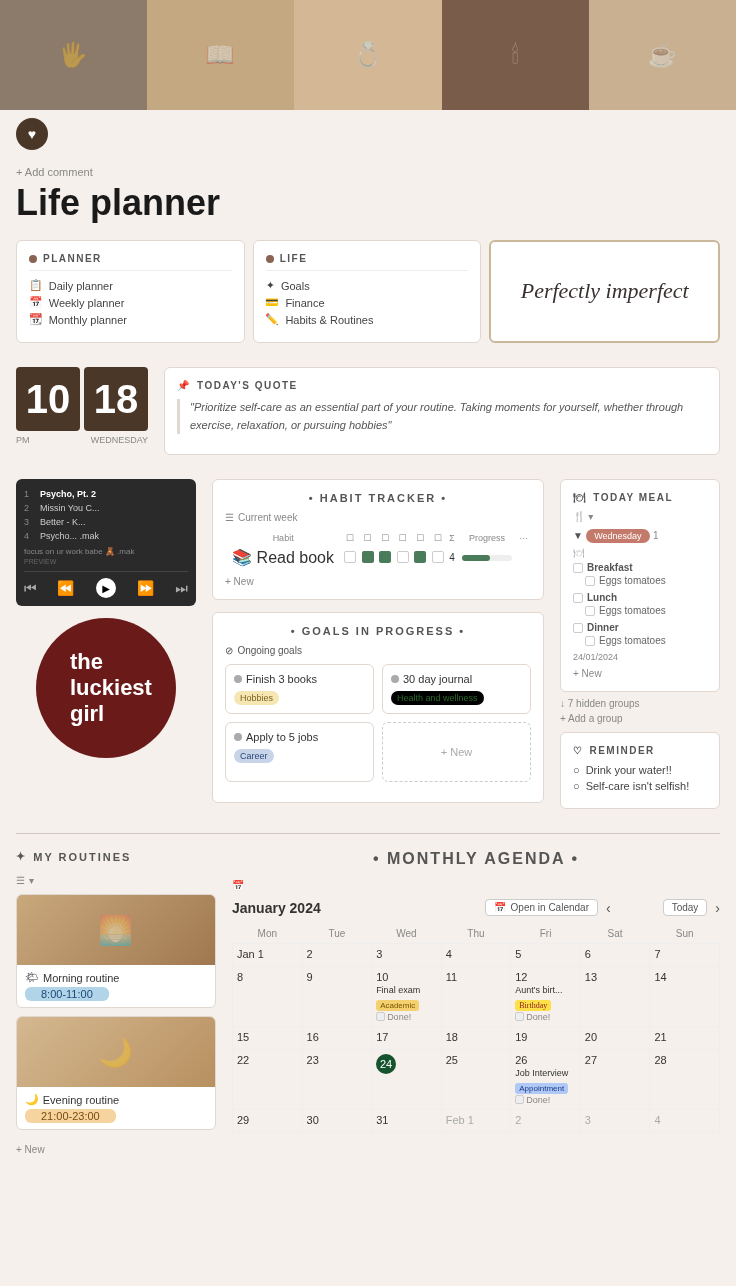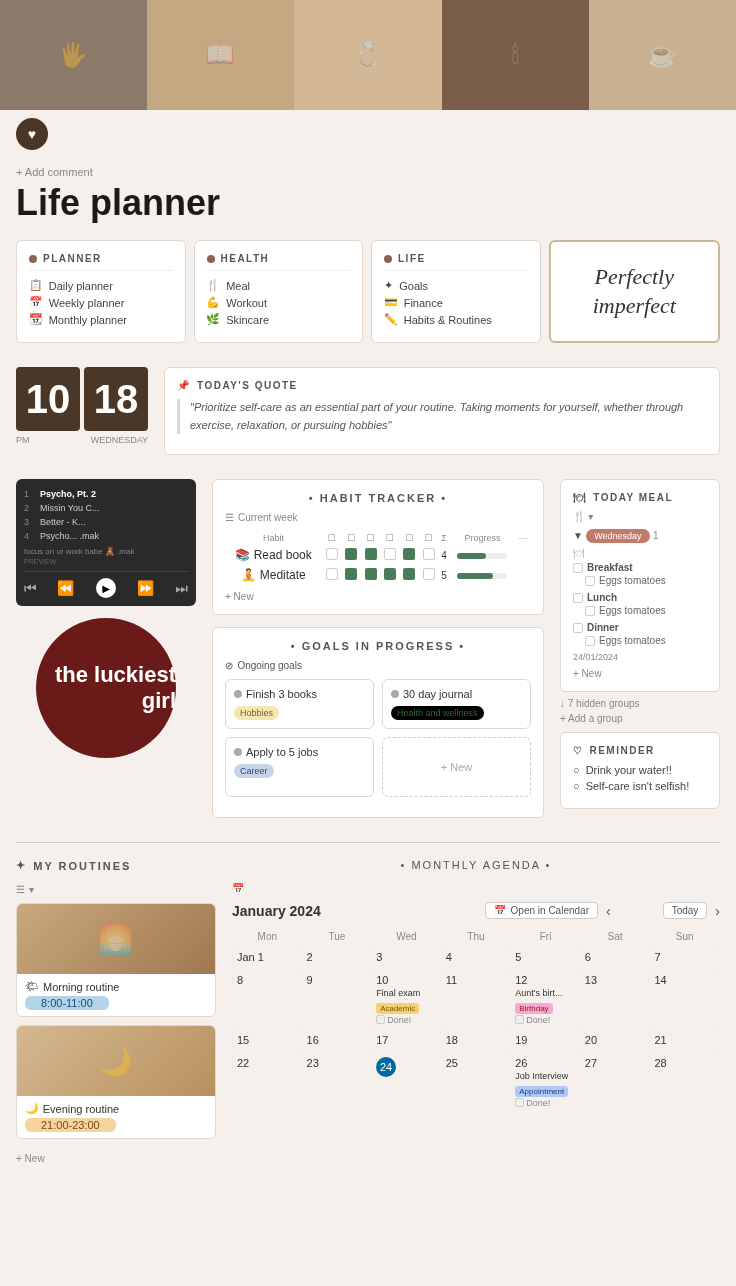--- a/index.html
+++ b/index.html
@@ -54,30 +54,30 @@
     .music-list { list-style: none; }
     .music-item { display: flex; align-items: center; gap: 4px; padding: 2px 0; font-size: 9px; color: #ccc; }
     .music-num { color: #888; width: 12px; }
     .music-active { color: white; font-weight: 600; }
     .music-controls { display: flex; align-items: center; justify-content: space-between; margin-top: 6px; padding-top: 6px; border-top: 1px solid #444; }
     .music-btn { color: #aaa; font-size: 14px; cursor: pointer; background: none; border: none; }
     .music-play { background: white; color: black; border-radius: 50%; width: 20px; height: 20px; display: flex; align-items: center; justify-content: center; font-size: 10px; cursor: pointer; border: none; }
 
     
     .lucky-circle { width: 140px; height: 140px; border-radius: 50%; background: #6b1a1a; display: flex; align-items: center; justify-content: center; margin: 8px auto; }
-    .lucky-text { color: white; font-size: 22px; font-weight: 900; text-align: right; line-height: 1.2; }
+    .lucky-text { color: white; font-size: 22px; font-weight: 900; text-align: left; line-height: 1.2; margin-left: 34px; }
 
     
     .habit-tracker { background: white; border: 1px solid #e0d8d0; border-radius: 6px; padding: 12px; margin-bottom: 12px; }
     .habit-title { font-size: 11px; font-weight: 700; letter-spacing: 2px; color: #555; text-align: center; margin-bottom: 8px; }
     .habit-subtitle { font-size: 10px; color: #888; margin-bottom: 8px; display: flex; align-items: center; gap: 4px; }
     .habit-table { width: 100%; border-collapse: collapse; font-size: 10px; }
     .habit-table th { color: #888; font-weight: 400; text-align: center; padding: 2px; font-size: 9px; }
     .habit-table td { padding: 3px 2px; text-align: center; }
-    .habit-name { text-align: center; font-size: 12px; }
+    .habit-name { text-align: center; font-size: 16px; }
     .checkbox { width: 12px; height: 12px; border: 1px solid #ccc; display: inline-block; border-radius: 2px; }
     .checkbox-checked { background: #4a7c59; border-color: #4a7c59; display: inline-block; width: 12px; height: 12px; border-radius: 2px; }
     .progress-bar-wrap { width: 50px; height: 6px; background: #eee; border-radius: 3px; display: inline-block; }
     .progress-bar-fill { height: 100%; background: #4a7c59; border-radius: 3px; }
     .new-row { font-size: 10px; color: #888; margin-top: 6px; cursor: pointer; display: flex; align-items: center; gap: 4px; }
 
     
     .goals-section { background: white; border: 1px solid #e0d8d0; border-radius: 6px; padding: 12px; }
     .goals-title { font-size: 11px; font-weight: 700; letter-spacing: 2px; color: #555; text-align: center; margin-bottom: 8px; }
     .ongoing-label { font-size: 10px; color: #555; margin-bottom: 8px; display: flex; align-items: center; gap: 4px; }
@@ -113,37 +113,37 @@
     .routine-img:nth-child(1) { background: #b8956e; }
     .routine-info { padding: 6px 8px; }
     .routine-name { font-size: 11px; color: #333; margin-bottom: 3px; display: flex; align-items: center; gap: 4px; }
     .routine-time { display: inline-block; font-size: 11px; padding: 1px 16px; border-radius: 6px; }
     .time-morning { background: #b2d4e8; color: #1a4a7a; }
     .time-evening { background: #f5d4a0; color: #7a4a0a; }
     .routine-new { font-size: 10px; color: #888; cursor: pointer; display: flex; align-items: center; gap: 4px; margin-top: 8px; padding: 6px 0; }
 
     
     .monthly-agenda { flex: 1; }
-    .agenda-title { font-size: 11px; font-weight: 400; letter-spacing: 2px; color: #555; text-align: center; margin-bottom: 12px; }
+    .agenda-title { font-size: 16px; font-weight: 700; letter-spacing: 2px; color: #555; text-align: center; margin-bottom: 12px; }
     .agenda-header { display: flex; align-items: center; justify-content: space-between; margin-bottom: 8px; }
     .agenda-month { font-size: 14px; font-weight: 700; color: #333; }
     .agenda-controls { display: flex; align-items: center; gap: 8px; }
     .open-cal-btn { font-size: 10px; color: #555; border: 1px solid #ccc; border-radius: 4px; padding: 2px 8px; background: white; cursor: pointer; display: flex; align-items: center; gap: 4px; }
     .today-btn { font-size: 10px; color: #555; border: 1px solid #ccc; border-radius: 4px; padding: 2px 8px; background: white; cursor: pointer; margin-left: 44px; }
     .cal-nav { font-size: 14px; color: #555; cursor: pointer; background: none; border: none; }
 
     .calendar-grid { width: 100%; border-collapse: collapse; font-size: 10px; }
     .calendar-grid th { text-align: center; padding: 4px; color: #888; font-weight: 400; font-size: 10px; border-bottom: 1px solid #eee; }
     .calendar-grid td { border: 1px solid #eee; padding: 4px; vertical-align: top; min-height: 60px; width: 14.28%; }
     .day-num { font-size: 11px; color: #333; margin-bottom: 2px; }
-    .day-num.today { background: #0369a1; color: white; border-radius: 50%; width: 20px; height: 20px; display: flex; align-items: center; justify-content: center; }
+    .day-num.today { background: #14532d; color: white; border-radius: 50%; width: 20px; height: 20px; display: flex; align-items: center; justify-content: center; }
     .cal-event { font-size: 9px; color: #333; margin-bottom: 2px; line-height: 1.3; }
     .event-tag { display: inline-block; font-size: 8px; padding: 1px 4px; border-radius: 3px; margin-top: 1px; }
     .event-academic { background: #f5d070; color: #7a5500; }
-    .event-birthday { background: #f9a8d4; color: #8a2020; }
+    .event-birthday { background: #fde047; color: #8a2020; font-family: Liberation Serif, serif; }
     .event-appointment { background: #b0c8f5; color: #1a3a8a; }
     .event-done { display: flex; align-items: center; gap: 2px; font-size: 9px; color: #888; margin-top: 1px; }
     .done-check { width: 9px; height: 9px; border: 1px solid #ccc; border-radius: 2px; display: inline-block; background: #eee; }
 
     .section-divider { border: none; border-top: 1px solid #d0c8c0; margin: 16px 0; }
     .routines-inner { display: flex; gap: 16px; }
   </style>
 </head>
 <body>
 
@@ -179,29 +179,20 @@
 
   <div class="nav-cards">
     <div class="nav-card">
       <div class="nav-card-title">
         <div class="nav-dot"></div>
         <span>PLANNER</span>
       </div>
       <div class="nav-item">📋 <span>Daily planner</span></div>
       <div class="nav-item">📅 <span>Weekly planner</span></div>
       <div class="nav-item">📆 <span>Monthly planner</span></div>
-    </div>
-    <div class="nav-card">
-      <div class="nav-card-title">
-        <div class="nav-dot"></div>
-        <span>HEALTH</span>
-      </div>
-      <div class="nav-item">🍴 <span>Meal</span></div>
-      <div class="nav-item">💪 <span>Workout</span></div>
-      <div class="nav-item">🌿 <span>Skincare</span></div>
     </div>
     <div class="nav-card">
       <div class="nav-card-title">
         <div class="nav-dot"></div>
         <span>LIFE</span>
       </div>
       <div class="nav-item">✦ <span>Goals</span></div>
       <div class="nav-item">💳 <span>Finance</span></div>
       <div class="nav-item">✏️ <span>Habits &amp; Routines</span></div>
     </div>
@@ -302,34 +293,20 @@
               <td><span class="checkbox-checked"></span></td>
               <td><span class="checkbox"></span></td>
               <td><span class="checkbox-checked"></span></td>
               <td><span class="checkbox"></span></td>
               <td>4</td>
               <td>
                 <div class="progress-bar-wrap"><div class="progress-bar-fill" style="width:57%"></div></div>
               </td>
               <td></td>
             </tr>
-            <tr>
-              <td class="habit-name">🧘 Meditate</td>
-              <td><span class="checkbox"></span></td>
-              <td><span class="checkbox-checked"></span></td>
-              <td><span class="checkbox-checked"></span></td>
-              <td><span class="checkbox-checked"></span></td>
-              <td><span class="checkbox-checked"></span></td>
-              <td><span class="checkbox"></span></td>
-              <td>5</td>
-              <td>
-                <div class="progress-bar-wrap"><div class="progress-bar-fill" style="width:71%"></div></div>
-              </td>
-              <td></td>
-            </tr>
           </tbody>
         </table>
         <div class="new-row">+ New</div>
       </div>
 
       <div class="goals-section">
         <div class="goals-title">• GOALS IN PROGRESS •</div>
         <div class="ongoing-label">
           <span>⊘</span>
           <span>Ongoing goals</span>
@@ -595,18 +572,41 @@
               <span class="event-tag event-appointment">Appointment</span>
               <div class="event-done"><span class="done-check"></span> Done!</div>
             </td>
             <td>
                 <div class="day-num">27</div>
               </td>
             <td>
                 <div class="day-num">28</div>
               </td>
           </tr>
+          <tr>
+            <td>
+                <div class="day-num">29</div>
+              </td>
+            <td>
+                <div class="day-num">30</div>
+              </td>
+            <td>
+                <div class="day-num">31</div>
+              </td>
+            <td>
+                <div class="day-num" style="color:#aaa;">Feb 1</div>
+              </td>
+            <td>
+                <div class="day-num" style="color:#aaa;">2</div>
+              </td>
+            <td>
+                <div class="day-num" style="color:#aaa;">3</div>
+              </td>
+            <td>
+                <div class="day-num" style="color:#aaa;">4</div>
+              </td>
+          </tr>
         </tbody>
       </table>
     </div>
   </div>
 
 </div>
 
 </body></html>

